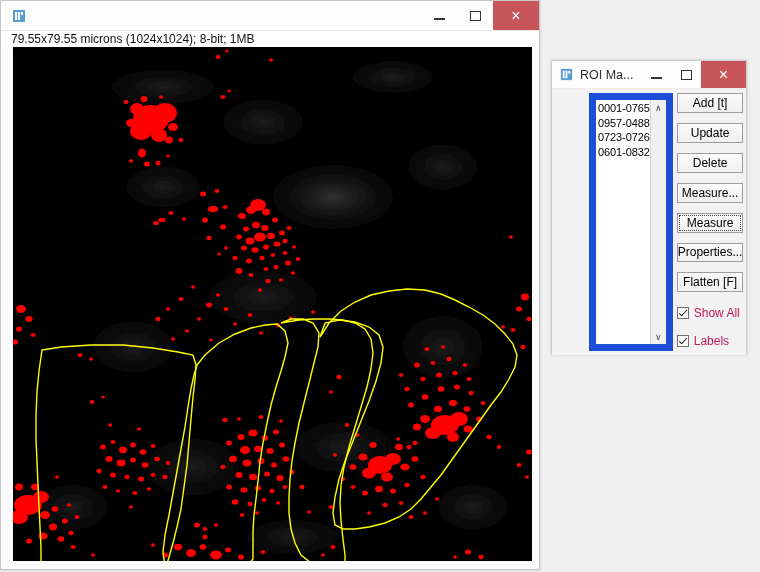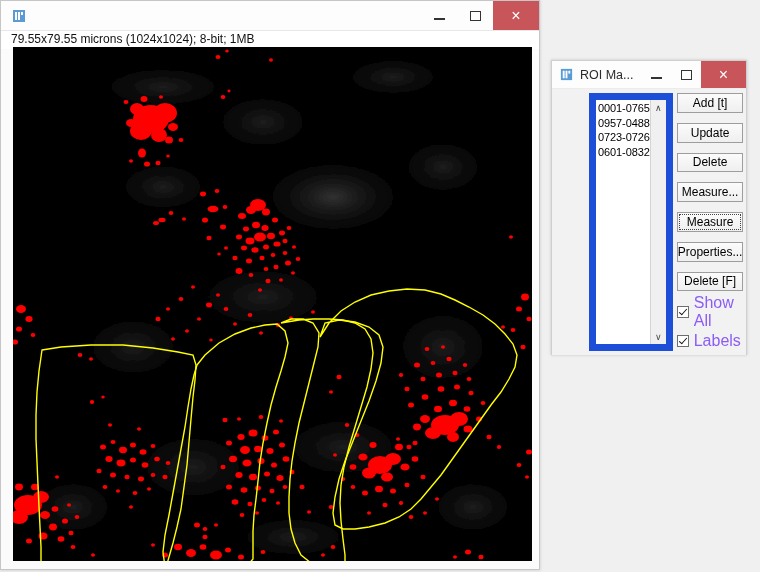--- a/index.html
+++ b/index.html
@@ -242,22 +242,22 @@
     cursor: default;
   }
   .roi-btn.focused {
     outline: 1px dotted #444;
     outline-offset: -3px;
   }
   .roi-check {
     height: 20px;
     display: flex;
     align-items: center;
-    font-size: 16px;
-    color: #8b5cf6;
+    font-size: 12px;
+    color: #be185d;
     margin-top: 1px;
   }
   .cb-box {
     width: 12px;
     height: 12px;
     border: 1px solid #6e6e6e;
     background: #fff;
     box-sizing: border-box;
     position: relative;
     margin-right: 5px;
@@ -701,21 +701,21 @@
         </div>
       </div>
 
       <div class="roi-buttons">
         <div class="roi-btn">Add [t]</div>
         <div class="roi-btn">Update</div>
         <div class="roi-btn">Delete</div>
         <div class="roi-btn">Measure...</div>
         <div class="roi-btn focused">Measure</div>
         <div class="roi-btn">Properties...</div>
-        <div class="roi-btn">Delete [F]</div>
+        <div class="roi-btn">Flatten [F]</div>
 
         <div class="roi-check">
           <span class="cb-box checked"></span>
           <span>Show All</span>
         </div>
         <div class="roi-check">
           <span class="cb-box checked"></span>
           <span>Labels</span>
         </div>
       </div>

